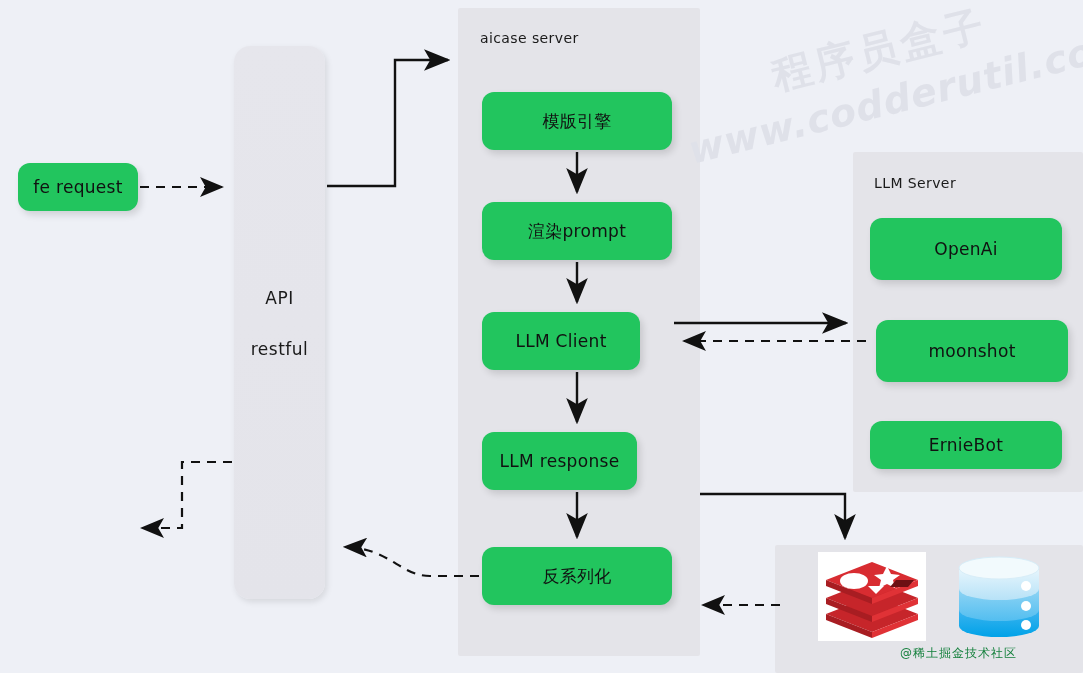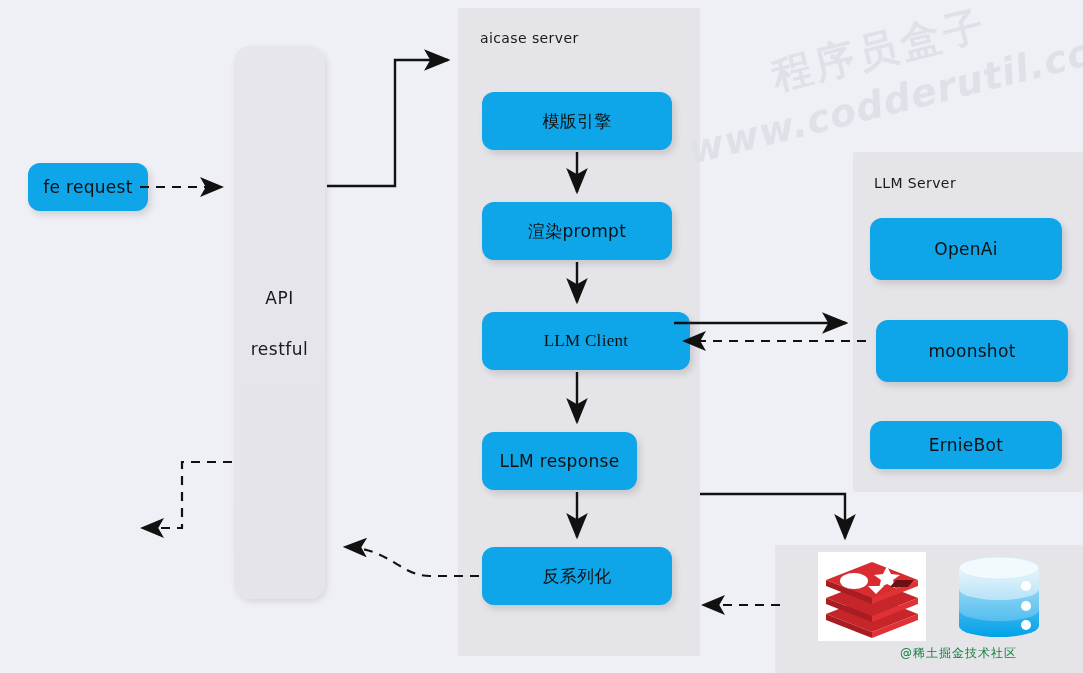--- a/index.html
+++ b/index.html
@@ -48,21 +48,21 @@
     width: 100%;
     text-align: center;
     font-size: 17px;
     color: #1a1a1a;
     letter-spacing: 0.5px;
   }
 
   
   .node {
     position: absolute;
-    background: #0ea5e9;
+    background: #22c55e;
     border-radius: 12px;
     box-shadow: 3px 4px 7px rgba(0,0,0,0.13);
     display: flex;
     align-items: center;
     justify-content: center;
     font-size: 17px;
     color: #111111;
     letter-spacing: 0.3px;
     box-sizing: border-box;
   }
@@ -127,31 +127,31 @@
   <div class="wm-diag wm-url" style="left:684px; top:130px; transform: rotate(-14deg);">www.codderutil.com</div>
 
   <div class="panel-title" style="left:480px; top:30px;">aicase server</div>
   <div class="panel-title" style="left:874px; top:175px;">LLM Server</div>
 
   <div class="api-col" style="left:234px; top:46px; width:91px; height:553px;">
     <div class="api-label" style="top:242px;">API</div>
     <div class="api-label" style="top:293px;">restful</div>
   </div>
 
-  <div class="node" style="left:28px; top:163px; width:120px; height:48px;">
+  <div class="node" style="left:18px; top:163px; width:120px; height:48px;">
     <span>fe request</span>
   </div>
 
   <div class="node" style="left:482px; top:92px; width:190px; height:58px;">
     <span>模版引擎</span>
   </div>
   <div class="node" style="left:482px; top:202px; width:190px; height:58px;">
     <span>渲染prompt</span>
   </div>
-  <div class="node" style="left:482px; top:312px; width:208px; height:58px;font-family:Liberation Serif, serif;">
+  <div class="node" style="left:482px; top:312px; width:158px; height:58px;">
     <span>LLM Client</span>
   </div>
   <div class="node" style="left:482px; top:432px; width:155px; height:58px;">
     <span>LLM response</span>
   </div>
   <div class="node" style="left:870px; top:218px; width:192px; height:62px;">
     <span>OpenAi</span>
   </div>
 
   <div class="node" style="left:482px; top:547px; width:190px; height:58px;">

